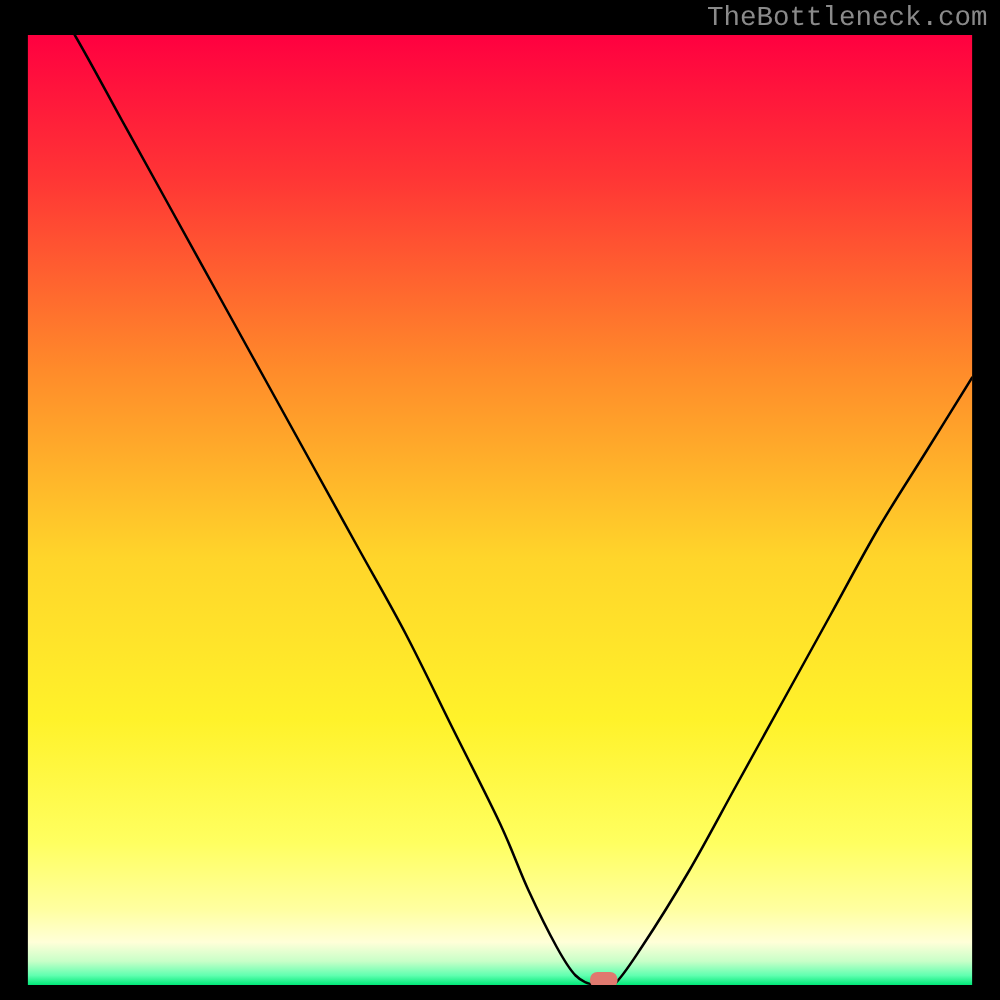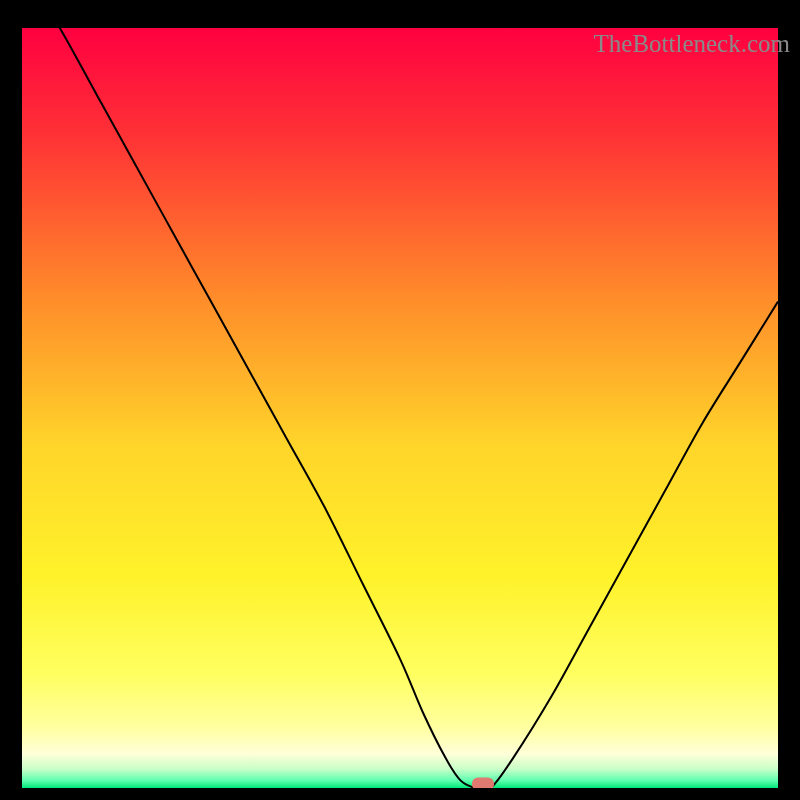--- a/index.html
+++ b/index.html
@@ -12,26 +12,25 @@
   }
   .chart-container {
     position: relative;
     width: 800px;
     height: 800px;
   }
   .watermark {
     position: absolute;
     top: 2px;
     right: 10px;
-    font-family: Liberation Serif, serif;
-    font-size: 25px;
+    font-family: Liberation Mono, monospace;
+    font-size: 22px;
     color: #8a8a8a;
     font-weight: 500;
     z-index: 10;
-    margin-top: 28px;
   }
   .plot-area {
     position: absolute;
     left: 22px;
     top: 28px;
     width: 756px;
     height: 760px;
     overflow: hidden;
   }
   .gradient-bg {

